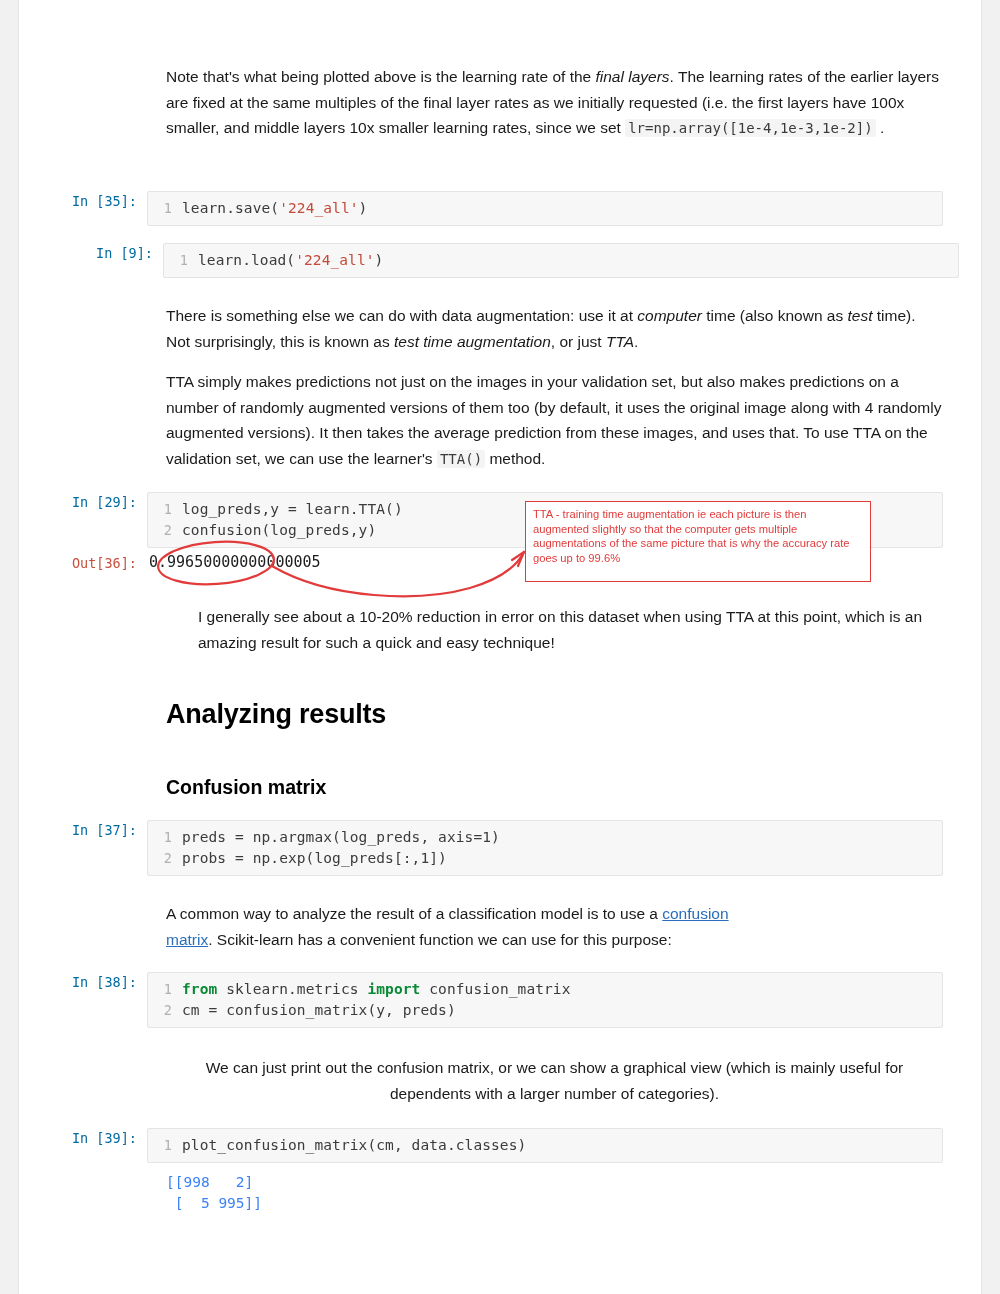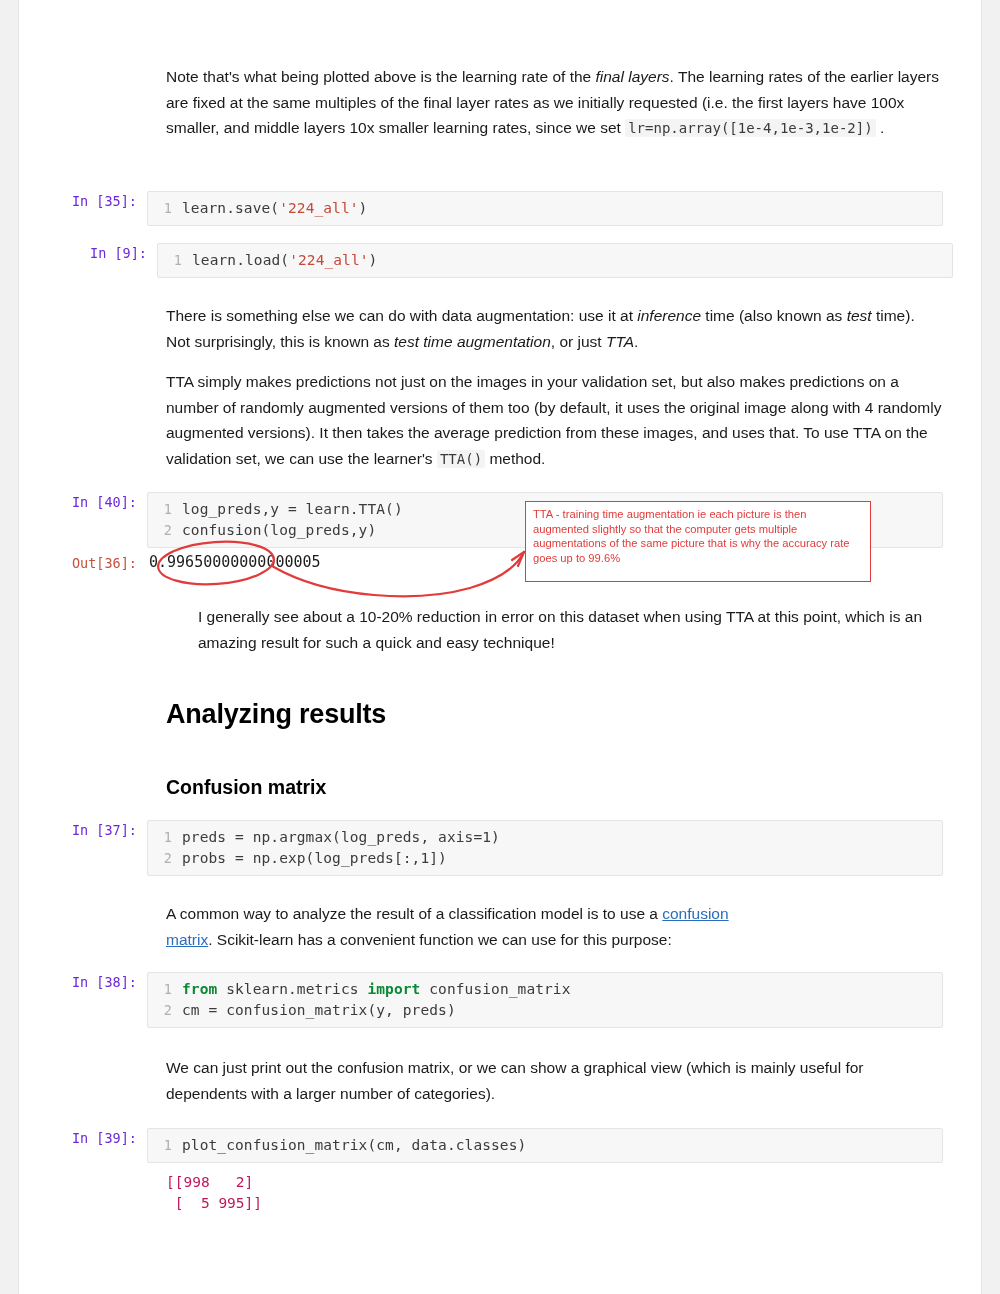--- a/index.html
+++ b/index.html
@@ -52,21 +52,21 @@
   }
   .prompt {
     width: 128px;
     flex: 0 0 128px;
     text-align: right;
     padding-right: 10px;
     box-sizing: border-box;
     font-family: "DejaVu Sans Mono", monospace;
     font-size: 13.5px;
     line-height: 20px;
-    color: #6d28d9;
+    color: #0369a1;
     white-space: pre;
   }
   .prompt.out {
     color: #c8503c;
   }
   .codebox {
     flex: 1 1 auto;
     background: #f7f7f7;
     border: 1px solid #e4e4e4;
     border-radius: 2px;
@@ -135,21 +135,21 @@
     font-size: 19.5px;
     line-height: 26px;
     font-weight: bold;
     color: #000;
   }
   .outtext {
     padding: 0 38px 0 147px;
     font-family: "DejaVu Sans Mono", monospace;
     font-size: 14.5px;
     line-height: 21px;
-    color: #be185d;
+    color: #3b82f6;
     white-space: pre;
   }
   .outvalue {
     flex: 1 1 auto;
     font-family: "DejaVu Sans Mono", monospace;
     font-size: 15px;
     line-height: 21px;
     color: #1c1c1c;
     white-space: pre;
     padding-left: 2px;
@@ -188,38 +188,38 @@
     </div>
 
     <div class="cell" style="position:absolute; left:0; top:191px; width:962px;">
       <div class="prompt">In [35]:</div>
       <div class="codebox">
         <div class="linenos">1</div>
         <div class="codetext"><span>learn.save(</span><span class="str">'224_all'</span><span>)</span></div>
       </div>
     </div>
 
-    <div class="cell" style="position:absolute; left:10px; top:243px; width:962px;">
+    <div class="cell" style="position:absolute; left:16px; top:243px; width:962px;">
       <div class="prompt">In [9]:</div>
       <div class="codebox">
         <div class="linenos">1</div>
         <div class="codetext"><span>learn.load(</span><span class="str">'224_all'</span><span>)</span></div>
       </div>
     </div>
 
     <div style="position:absolute; left:0; top:303px; width:962px;">
-      <p class="para"><span>There is something else we can do with data augmentation: use it at </span><em>inference</em><span> time (also known as </span><em>test</em><span> time). Not surprisingly, this is known as </span><em>test time augmentation</em><span>, or just </span><em>TTA</em><span>.</span></p>
+      <p class="para"><span>There is something else we can do with data augmentation: use it at </span><em>computer</em><span> time (also known as </span><em>test</em><span> time). Not surprisingly, this is known as </span><em>test time augmentation</em><span>, or just </span><em>TTA</em><span>.</span></p>
     </div>
 
     <div style="position:absolute; left:0; top:369px; width:962px;">
       <p class="para"><span>TTA simply makes predictions not just on the images in your validation set, but also makes predictions on a number of randomly augmented versions of them too (by default, it uses the original image along with 4 randomly augmented versions). It then takes the average prediction from these images, and uses that. To use TTA on the validation set, we can use the learner's </span><span class="inlinecode">TTA()</span><span> method.</span></p>
     </div>
 
     <div class="cell" style="position:absolute; left:0; top:492px; width:962px;">
-      <div class="prompt">In [40]:</div>
+      <div class="prompt">In [29]:</div>
       <div class="codebox">
         <div class="linenos"><span>1</span><br><span>2</span></div>
         <div class="codetext"><span>log_preds,y = learn.TTA()</span><br><span>confusion(log_preds,y)</span></div>
       </div>
     </div>
 
     <div class="cell" style="position:absolute; left:0; top:552px; width:962px;align-items:center;">
       <div class="prompt out">Out[36]:</div>
       <div class="outvalue">0.99650000000000005</div>
     </div>
@@ -249,21 +249,21 @@
     </div>
 
     <div class="cell" style="position:absolute; left:0; top:972px; width:962px;">
       <div class="prompt">In [38]:</div>
       <div class="codebox">
         <div class="linenos"><span>1</span><br><span>2</span></div>
         <div class="codetext"><span class="kw">from</span><span> sklearn.metrics </span><span class="kw">import</span><span> confusion_matrix</span><br><span>cm = confusion_matrix(y, preds)</span></div>
       </div>
     </div>
 
-    <div style="position:absolute; left:0; top:1055px; width:962px;">
+    <div style="position:absolute; left:0; top:1055px; width:962px;text-align:center;">
       <p class="para">We can just print out the confusion matrix, or we can show a graphical view (which is mainly useful for dependents with a larger number of categories).</p>
     </div>
 
     <div class="cell" style="position:absolute; left:0; top:1128px; width:962px;">
       <div class="prompt">In [39]:</div>
       <div class="codebox">
         <div class="linenos">1</div>
         <div class="codetext">plot_confusion_matrix(cm, data.classes)</div>
       </div>
     </div>

